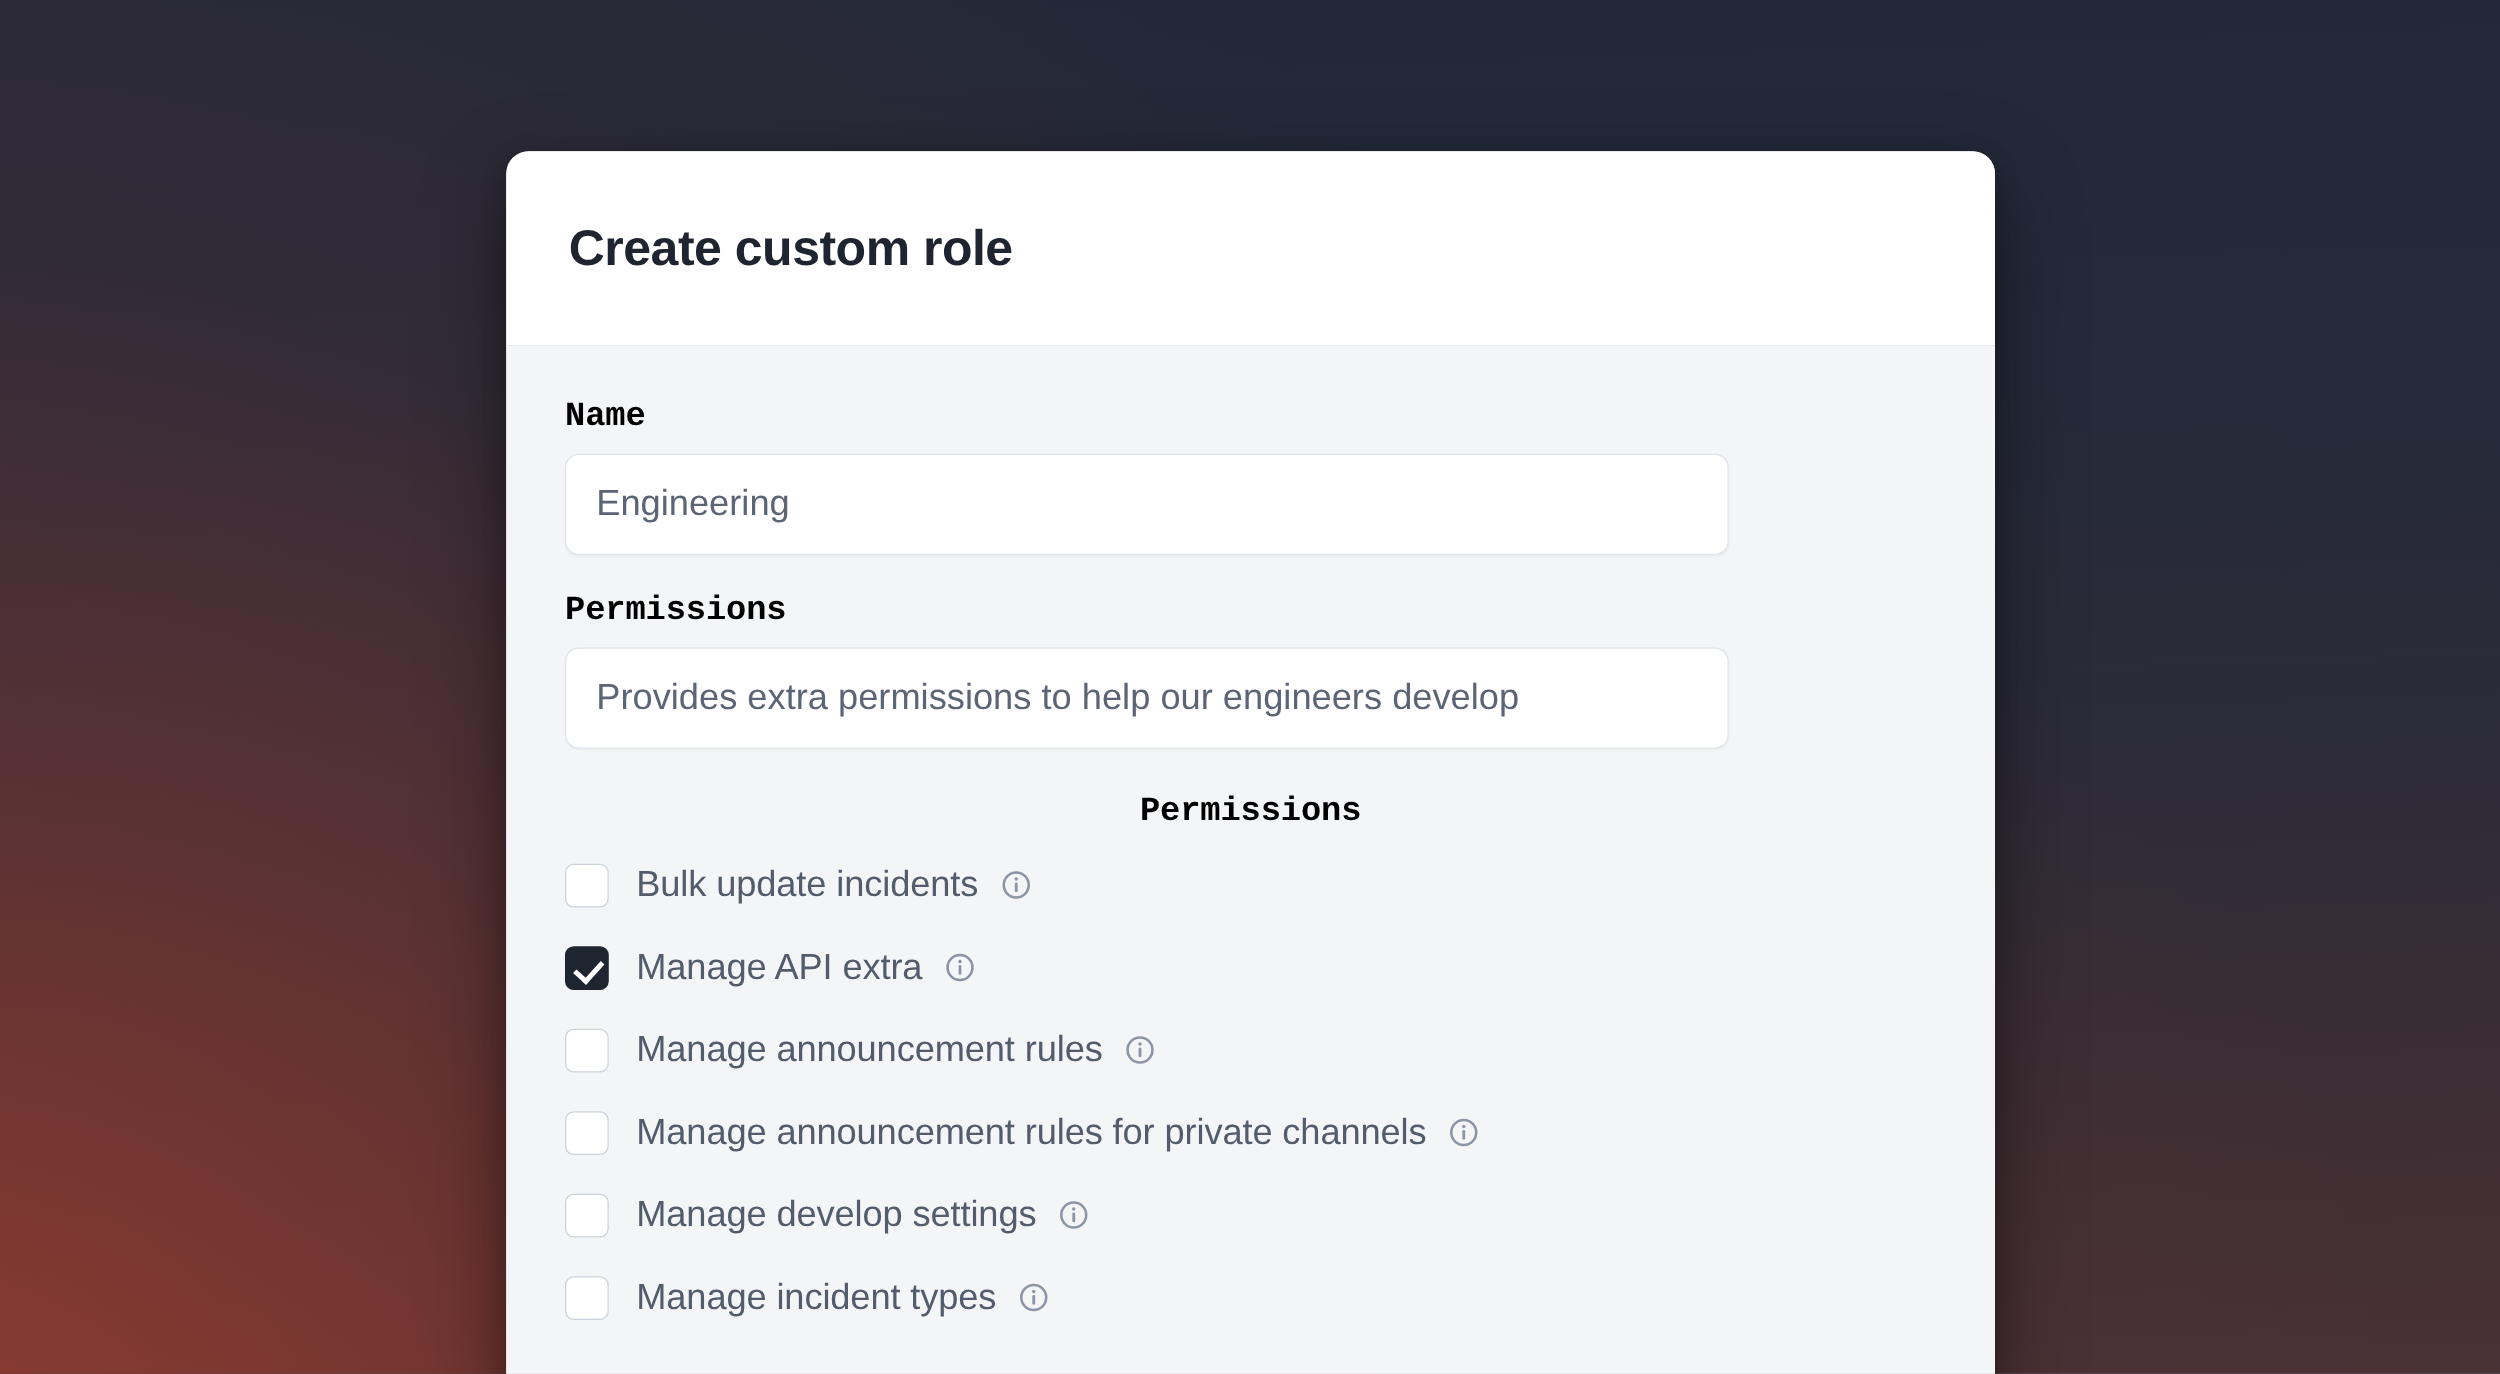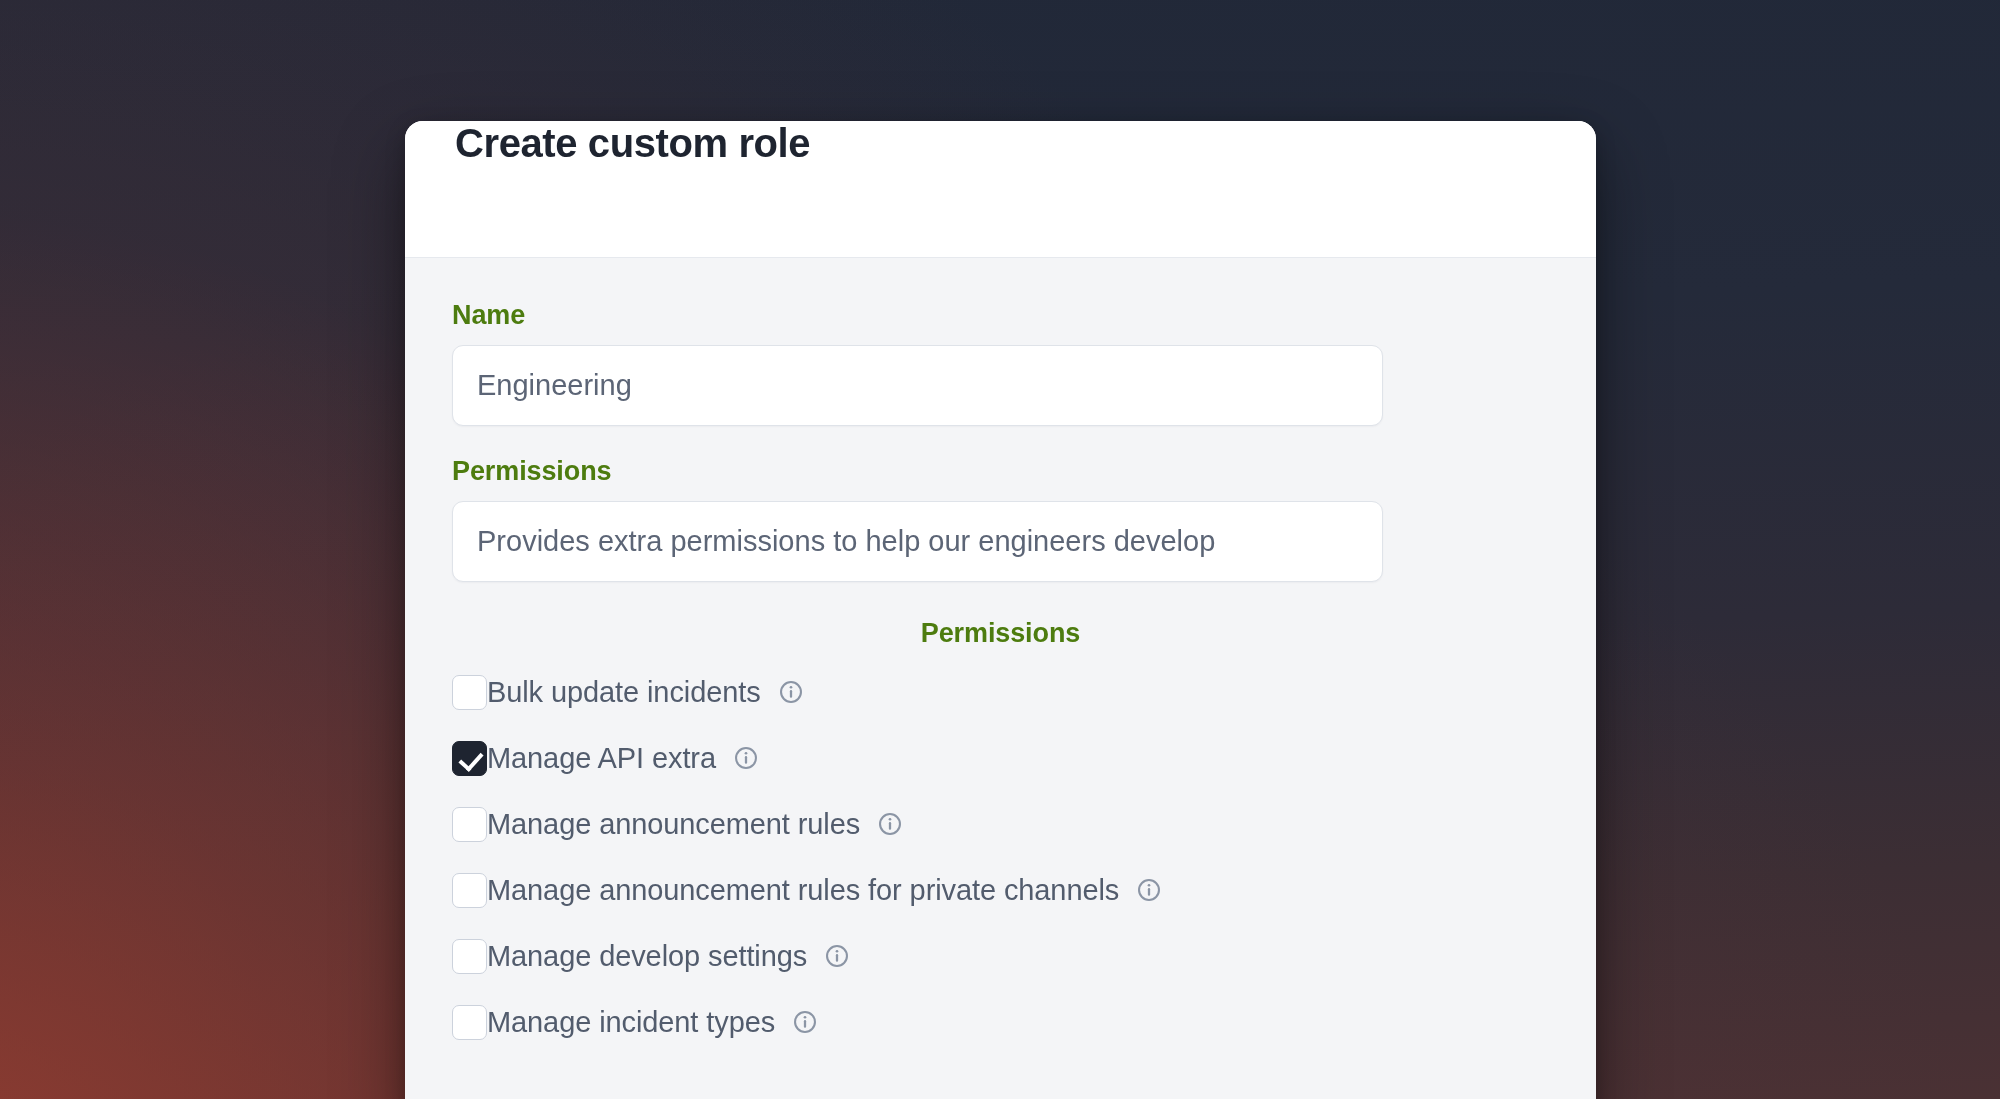--- a/index.html
+++ b/index.html
@@ -38,25 +38,25 @@
     border-radius: 18px 18px 0 0;
     box-shadow: 0 28px 70px rgba(0,0,0,0.40), 0 6px 20px rgba(0,0,0,0.22);
     overflow: hidden;
     display: flex;
     flex-direction: column;
   }
 
   
   #dialog-header {
     flex: 0 0 auto;
-    height: 137px;
+    height: 156px;
     background: #ffffff;
     border-bottom: 1px solid #e6e9ee;
     display: flex;
-    align-items: flex-start;
+    align-items: center;
     padding: 0 50px;
   }
 
   #dialog-title {
     font-size: 40px;
     font-weight: 700;
     color: #1e2430;
     letter-spacing: -0.4px;
     line-height: 1.1;
   }
@@ -67,23 +67,24 @@
     background: #f4f5f7;
     padding: 42px 47px 0 47px;
     overflow: hidden;
     position: relative;
   }
 
   .field-label {
     display: block;
     font-size: 27px;
     font-weight: 700;
-    color: #4d7c0f;
+    color: #000000;
     letter-spacing: -0.1px;
     margin-bottom: 14px;
+    font-family: Liberation Mono, monospace;
   }
 
   .text-input {
     display: block;
     width: 931px;
     height: 81px;
     background: #ffffff;
     border: 1px solid #dfe3e9;
     border-radius: 11px;
     font-family: "Liberation Sans", sans-serif;
@@ -130,20 +131,21 @@
     width: 10px;
     height: 18px;
     border: solid #ffffff;
     border-width: 0 4px 4px 0;
     transform: rotate(42deg);
   }
 
   .perm-label {
     font-size: 29px;
     color: #525c6d;
+    margin-left: 22px;
     white-space: nowrap;
     letter-spacing: -0.1px;
   }
 
   .info-icon {
     margin-left: 17px;
     width: 26px;
     height: 26px;
     flex: 0 0 auto;
     display: inline-flex;

